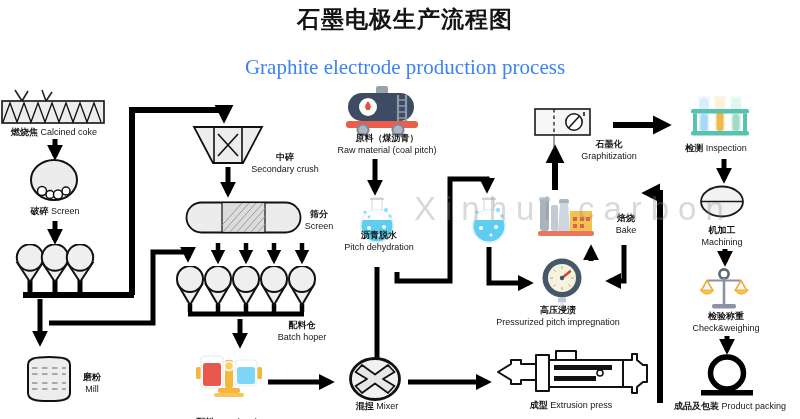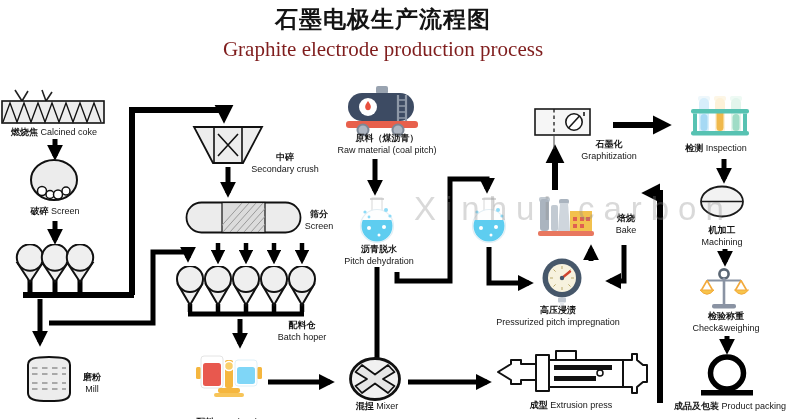--- a/index.html
+++ b/index.html
@@ -1,21 +1,21 @@
 <!DOCTYPE html>
 <html><head>
 <meta charset="utf-8">
 <style>
   html,body{margin:0;padding:0;background:#fff;}
   #canvas{position:relative;width:800px;height:419px;background:#fff;overflow:hidden;
           font-family:"Liberation Sans",sans-serif;}
-  .title-wrap{position:absolute;left:0;top:0;width:766px;text-align:center;}
+  .title-wrap{position:absolute;left:0;top:0;width:766px;text-align:center;padding-left:22px;}
   .t1{font-size:23px;font-weight:700;letter-spacing:1px;color:#141414;
       font-family:"Liberation Sans",sans-serif;margin-top:4px;}
-  .t2{font-size:21px;color:#7f1d1d;font-family:"Liberation Serif",serif;margin-top:2px;}
+  .t2{font-size:21px;color:#3b82f6;font-family:"Liberation Serif",serif;margin-top:20px;}
   .lbl{position:absolute;font-size:9px;color:#161616;text-align:center;line-height:1.3;z-index:4;}
   .lbl .cjk{font-weight:700;}
   .lbl .en{font-weight:400;}
   .ic{position:absolute;z-index:3;}
   #flow{position:absolute;left:0;top:0;z-index:2;}
   .watermark{position:absolute;left:414px;top:190px;font-size:33px;letter-spacing:9px;
              color:#8a8a8a;opacity:0.32;z-index:5;pointer-events:none;white-space:nowrap;text-align:right;}
 </style>
 </head>
 <body>
@@ -332,21 +332,21 @@
   <div class="lbl" style="left:342px;top:401px;width:70px">
     <span class="cjk">混捏</span> <span class="en">Mixer</span>
   </div>
   <div class="lbl" style="left:506px;top:400px;width:130px">
     <span class="cjk">成型</span> <span class="en">Extrusion press</span>
   </div>
   <div class="lbl" style="left:328px;top:133px;width:118px">
     <div class="cjk">原料（煤沥青）</div>
     <div class="en">Raw material (coal pitch)</div>
   </div>
-  <div class="lbl" style="left:334px;top:244px;width:90px">
+  <div class="lbl" style="left:334px;top:230px;width:90px">
     <div class="cjk">沥青脱水</div>
     <div class="en">Pitch dehydration</div>
   </div>
   <div class="lbl" style="left:478px;top:305px;width:160px">
     <div class="cjk">高压浸渍</div>
     <div class="en">Pressurized pitch impregnation</div>
   </div>
   <div class="lbl" style="left:606px;top:213px;width:40px">
     <div class="cjk">焙烧</div>
     <div class="en">Bake</div>

